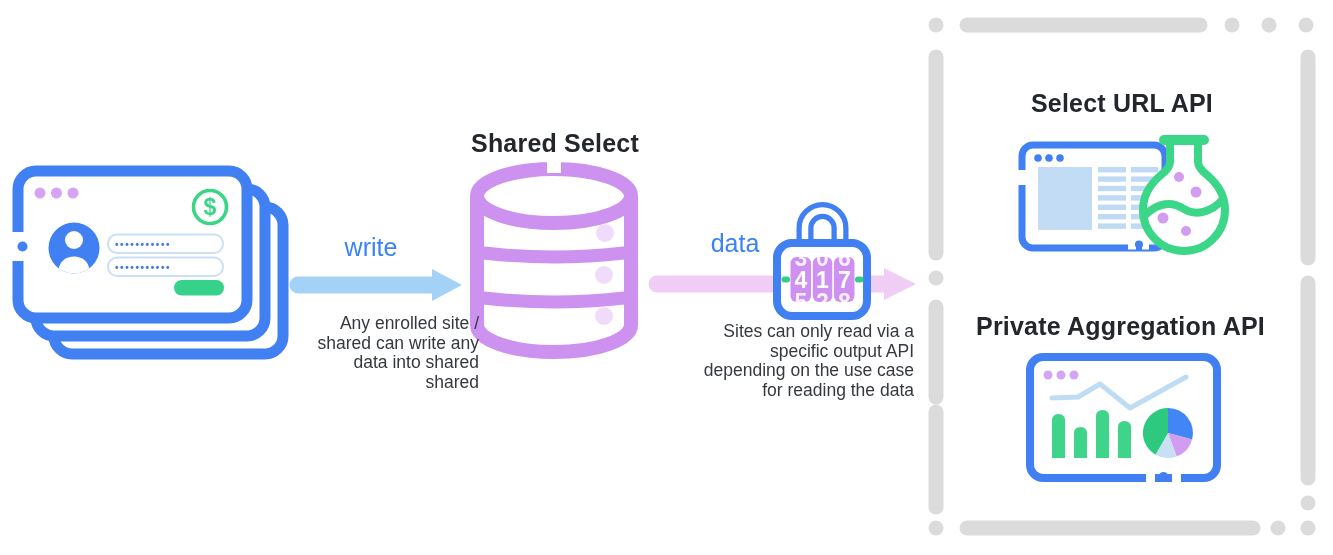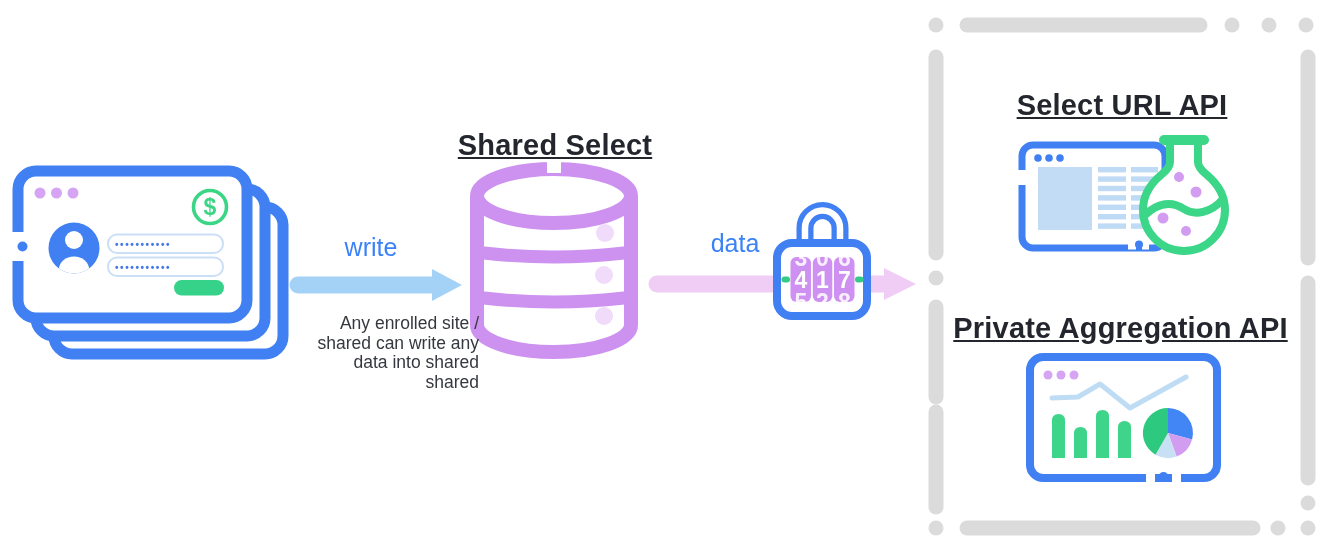--- a/index.html
+++ b/index.html
@@ -2,21 +2,21 @@
 <html><head>
 <meta charset="utf-8">
 <style>
   html,body{margin:0;padding:0;background:#ffffff;}
   .stage{
     position:relative;width:1333px;height:555px;background:#ffffff;overflow:hidden;
     font-family:"Liberation Sans",sans-serif;
   }
   .stage svg{position:absolute;left:0;top:0;}
   .label{position:absolute;color:#23262d;text-align:center;}
-  .title{font-size:29px;font-weight:700;letter-spacing:.2px;text-decoration:underline;}
+  .title{font-size:25px;font-weight:700;letter-spacing:.2px;}
   .arrow-label{font-size:25px;font-weight:400;color:#3b82f6;}
   .caption{position:absolute;font-size:17.5px;line-height:19.5px;color:#35393f;text-align:right;}
   .caption span{display:block;}
   svg text{font-family:"Liberation Sans",sans-serif;}
 </style>
 </head>
 <body>
 
 <div class="stage">
 
@@ -224,18 +224,24 @@
 
   <div class="label arrow-label" style="left:695px;top:229px;width:80px;">data</div>
 
   <div class="caption" style="left:294px;top:314px;width:185px;">
     <span>Any enrolled site /</span>
     <span>shared can write any</span>
     <span>data into shared</span>
     <span>shared</span>
   </div>
 
+  <div class="caption" style="left:664px;top:322px;width:250px;">
+    <span>Sites can only read via a</span>
+    <span>specific output API</span>
+    <span>depending on the use case</span>
+    <span>for reading the data</span>
+  </div>
 
   <div class="label title" style="left:1002px;top:89px;width:240px;">Select URL API</div>
 
   <div class="label title" style="left:948px;top:303px;width:345px;margin-top:9px;">Private Aggregation API</div>
 
 </div>
 
 </body></html>

